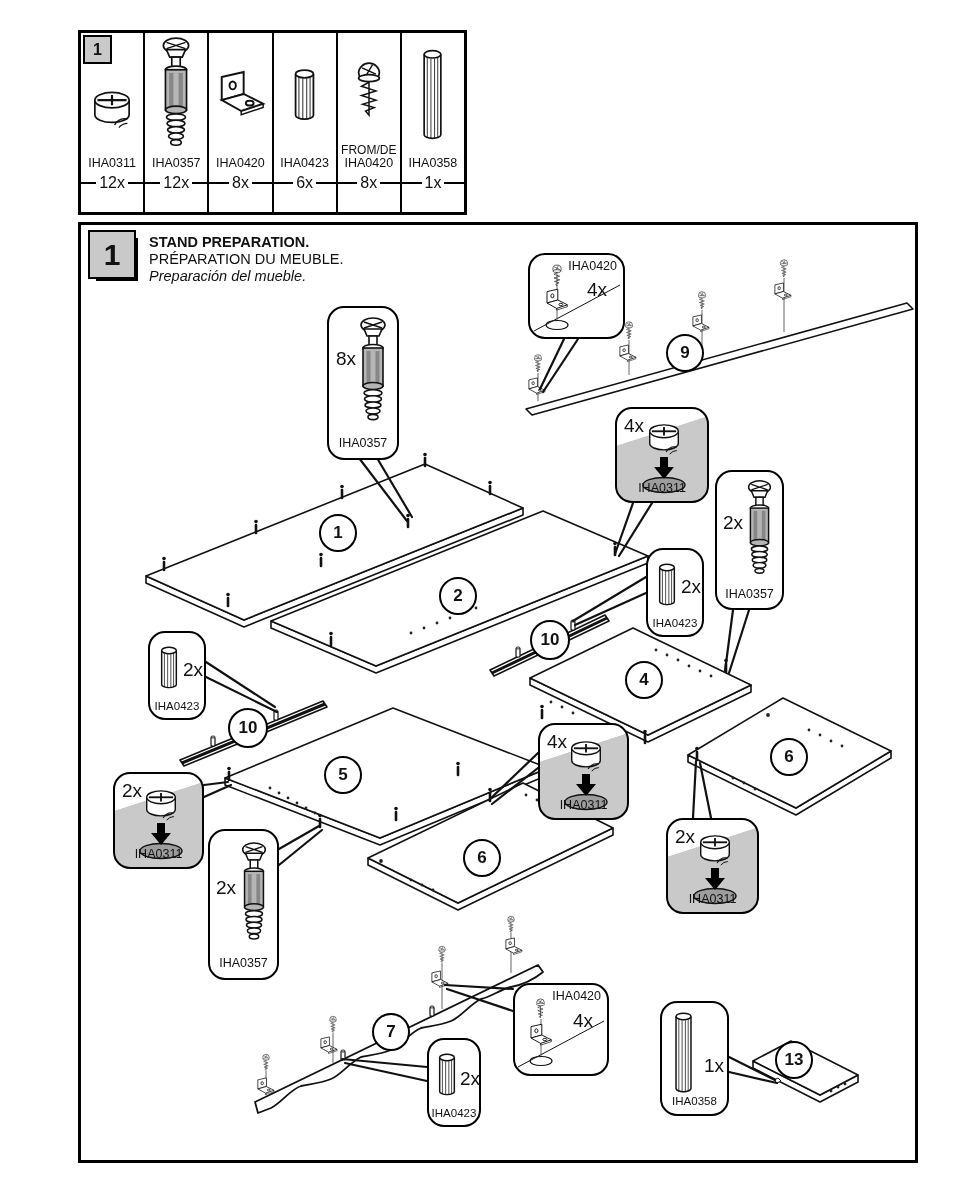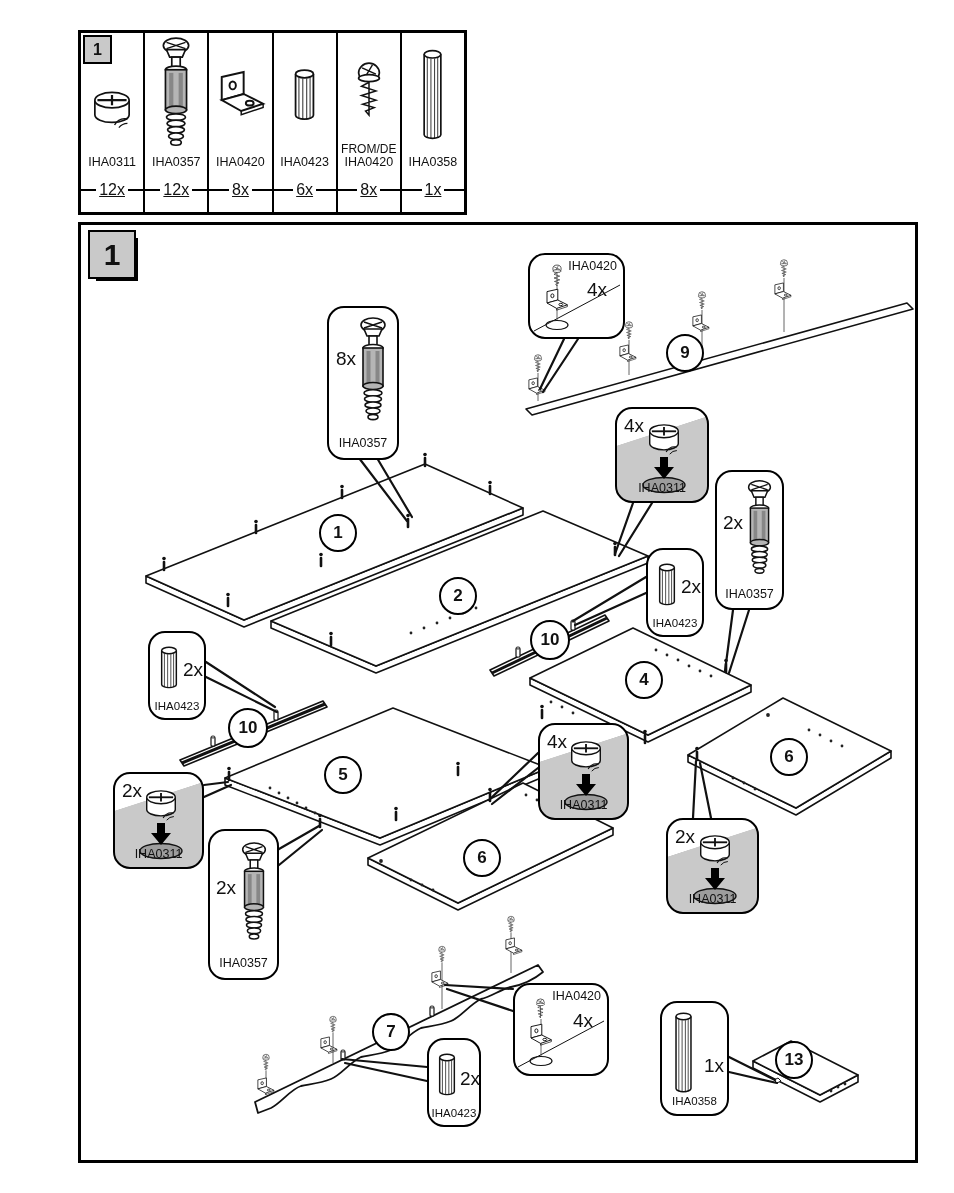--- a/index.html
+++ b/index.html
@@ -5,28 +5,28 @@
   html,body{margin:0;padding:0;background:#fff;}
   .page{position:relative;width:954px;height:1193px;background:#fff;overflow:hidden;
         font-family:"Liberation Sans",sans-serif;color:#111;}
   .defs-svg{position:absolute;width:0;height:0;}
 
   
   .parts-strip{position:absolute;left:78px;top:30px;width:389px;height:185px;
                border:3px solid #000;display:flex;background:#fff;box-sizing:border-box;}
   .strip-cell{flex:1;border-right:2px solid #000;position:relative;display:flex;
               flex-direction:column;align-items:center;justify-content:flex-end;
-              padding-bottom:1px;min-width:0;}
+              padding-bottom:16px;min-width:0;}
   .strip-cell:last-child{border-right:none;}
   .strip-icon-wrap{flex:1;display:flex;align-items:center;justify-content:center;width:100%;}
   .strip-prefix{font-size:12px;line-height:1.0;}
   .strip-label{font-size:12.5px;line-height:1.15;}
   .strip-qty{display:flex;align-items:center;width:100%;font-size:16px;}
   .strip-qty .dash{flex:1;height:2px;background:#000;}
-  .strip-qty span{margin:12px 3px;text-decoration:underline;}
+  .strip-qty span{margin:4px 3px;}
   .strip-badge{position:absolute;left:2px;top:2px;width:25px;height:25px;background:#c9c9c9;
                border:2px solid #000;font-weight:bold;font-size:16px;display:flex;
                align-items:center;justify-content:center;z-index:2;}
 
   
   .main-panel{position:absolute;left:78px;top:222px;width:840px;height:941px;
               border:3px solid #000;box-sizing:border-box;background:#fff;}
   .step-badge{position:absolute;left:7px;top:5px;width:44px;height:45px;background:#c9c9c9;
               border:2px solid #000;font-size:30px;font-weight:bold;display:flex;
               align-items:center;justify-content:center;box-shadow:5px 5px 0 -3px #000;z-index:4;}
@@ -213,20 +213,25 @@
       <div class="strip-qty">
         <i class="dash"></i>
           <span>1x</span>
           <i class="dash"></i>
       </div>
     </div>
   </div>
 
   <div class="main-panel">
     <div class="step-badge">1</div>
+    <div class="step-titles">
+      <div class="t1">STAND PREPARATION.</div>
+      <div class="t2">PRÉPARATION DU MEUBLE.</div>
+      <div class="t3">Preparación del mueble.</div>
+    </div>
 
     <svg class="diagram" viewBox="0 0 834 935">
       <g fill="#fff" stroke="#111" stroke-width="1.6" stroke-linejoin="round">
 
         <polygon points="445,184 826,78 832,84 451,190"></polygon>
 
         <polygon points="65,351 163,395 442,283 442,290 163,402 65,358"></polygon>
         <polygon points="65,351 344,239 442,283 163,395"></polygon>
 
         <polygon points="190,396 295,441 567,331 567,338 295,448 190,403"></polygon>

